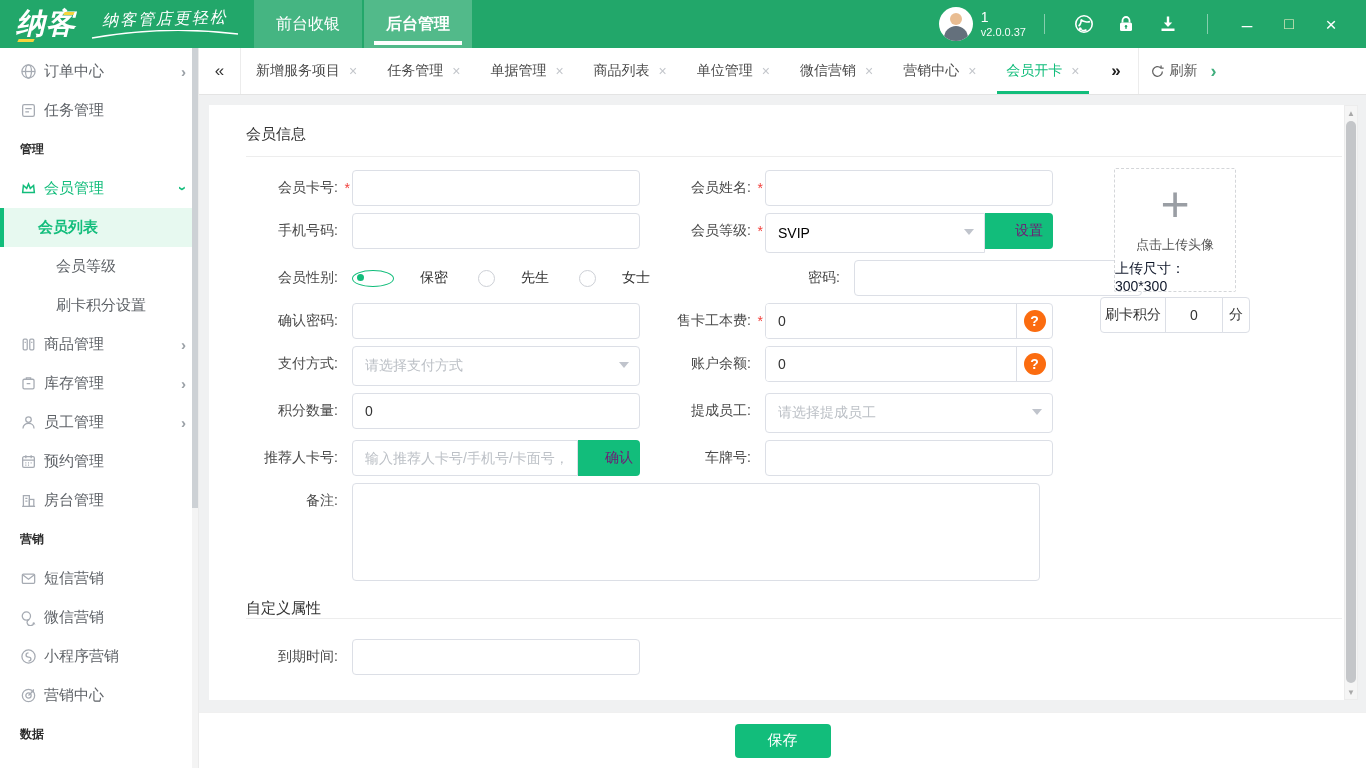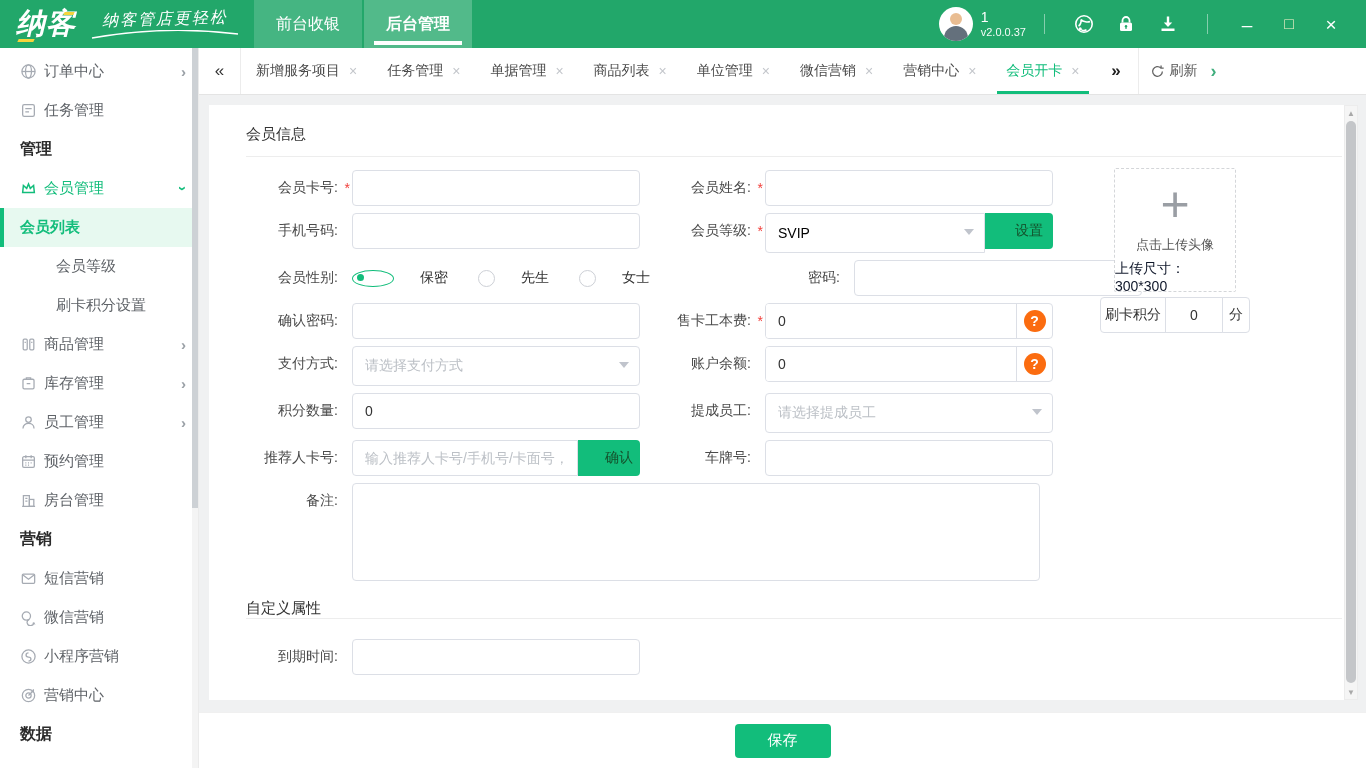--- a/index.html
+++ b/index.html
@@ -33,23 +33,23 @@
   .layout { display:flex; height:720px; }
 
   
   .sidebar { position:relative; width:199px; background:#fff; border-right:1px solid #ebebeb; padding-top:4px; flex:none; }
   .s-item, .s-sub, .s-section { height:39px; display:flex; align-items:center; font-size:15px; color:#5f6368; cursor:pointer; }
   .s-item { padding:0 12px 0 20px; }
   .s-item .sicon { width:17px; height:17px; margin-right:7px; display:flex; }
   .s-item .chev { margin-left:auto; color:#9aa0a6; font-size:15px; font-weight:bold; }
   .s-item.green { color:#12bd7b; }
   .s-item.green .chev { color:#12bd7b; transform:rotate(90deg); }
-  .s-section { padding-left:20px; font-size:16px; font-weight:bold; color:#2b2b2b; cursor:default; }
+  .s-section { padding-left:20px; font-size:12px; font-weight:bold; color:#2b2b2b; cursor:default; }
   .s-sub { padding-left:56px; }
-  .s-sub.active { background:#e7f9f0; border-left:4px solid #12bd7b; padding-left:16px; color:#12bd7b; font-weight:bold;align-items:center; }
+  .s-sub.active { background:#e7f9f0; border-left:4px solid #12bd7b; padding-left:34px; color:#12bd7b; font-weight:bold;align-items:center; }
   .side-scroll { position:absolute; top:0; right:0; width:6px; height:100%; background:#f4f4f4; }
   .side-thumb { position:absolute; top:0; width:6px; height:460px; background:#cdd1d5; }
 
   
   .main { position:relative; flex:1; display:flex; flex-direction:column; }
   .tabstrip { height:47px; background:#fff; border-bottom:1px solid #e4e4e4; display:flex; align-items:stretch; font-size:14px; color:#4a4a4a; }
   .tcol { display:flex; align-items:center; justify-content:center; cursor:pointer; }
   .collapse-btn { width:42px; border-right:1px solid #ececec; font-size:17px; color:#333; }
   .tab { position:relative; padding:0 15px; display:flex; align-items:center; gap:9px; cursor:pointer; }
   .tab .x { color:#c3c6cb; font-size:14px; }
@@ -70,21 +70,21 @@
   .lbl .star { position:absolute; right:-12px; top:10px; color:#f1403c; font-size:14px; }
   .lbl-r { margin-left:17px; width:94px; }
   .ctrl { margin-left:14px; }
   .ipt { width:288px; height:36px; border:1px solid #dcdfe6; border-radius:4px; padding:0 12px; font-size:14px; color:#333; outline:none; background:#fff; }
   .ipt::placeholder { color:#bcc0c6; }
   .sel { position:relative; width:288px; height:40px; border:1px solid #dcdfe6; border-radius:4px; padding:0 28px 0 12px; font-size:14px; display:flex; align-items:center; background:#fff; cursor:pointer; }
   .sel .caret { position:absolute; right:10px; top:15px; width:0; height:0; border-left:5px solid transparent; border-right:5px solid transparent; border-top:6px solid #c0c4cc; }
   .sel.placeholder { color:#bcc0c6; }
   .grp { display:flex; }
   .grp .sel, .grp .ipt { border-radius:4px 0 0 4px; }
-  .grp .gbtn { height:36px; border:none; border-radius:0 4px 4px 0; background:#12bd7b; color:#14532d; font-size:14px; cursor:pointer;padding-left:20px; }
+  .grp .gbtn { height:36px; border:none; border-radius:0 4px 4px 0; background:#12bd7b; color:#701a75; font-size:14px; cursor:pointer;padding-left:20px; }
   .grp .sel.w220 { width:220px; }
   .grp .gbtn.w68 { width:68px; }
   .grp .ipt.w226 { width:226px; }
   .grp .gbtn.w62 { width:62px; }
   .suffix-wrap { display:flex; width:288px; height:36px; border:1px solid #dcdfe6; border-radius:4px; overflow:hidden; background:#fff; }
   .suffix-wrap .sin { flex:1; border:none; outline:none; padding:0 12px; font-size:14px; color:#333; }
   .suffix-cell { width:36px; border-left:1px solid #dcdfe6; display:flex; align-items:center; justify-content:center; }
   .help { width:22px; height:22px; border-radius:50%; background:#fb6c10; color:#fff; font-size:14px; font-weight:bold; display:flex; align-items:center; justify-content:center; cursor:pointer; }
   .radios { height:36px; display:flex; align-items:center; gap:30px; }
   .radio-opt { display:flex; align-items:center; gap:26px; font-size:14px; color:#333; cursor:pointer; }

